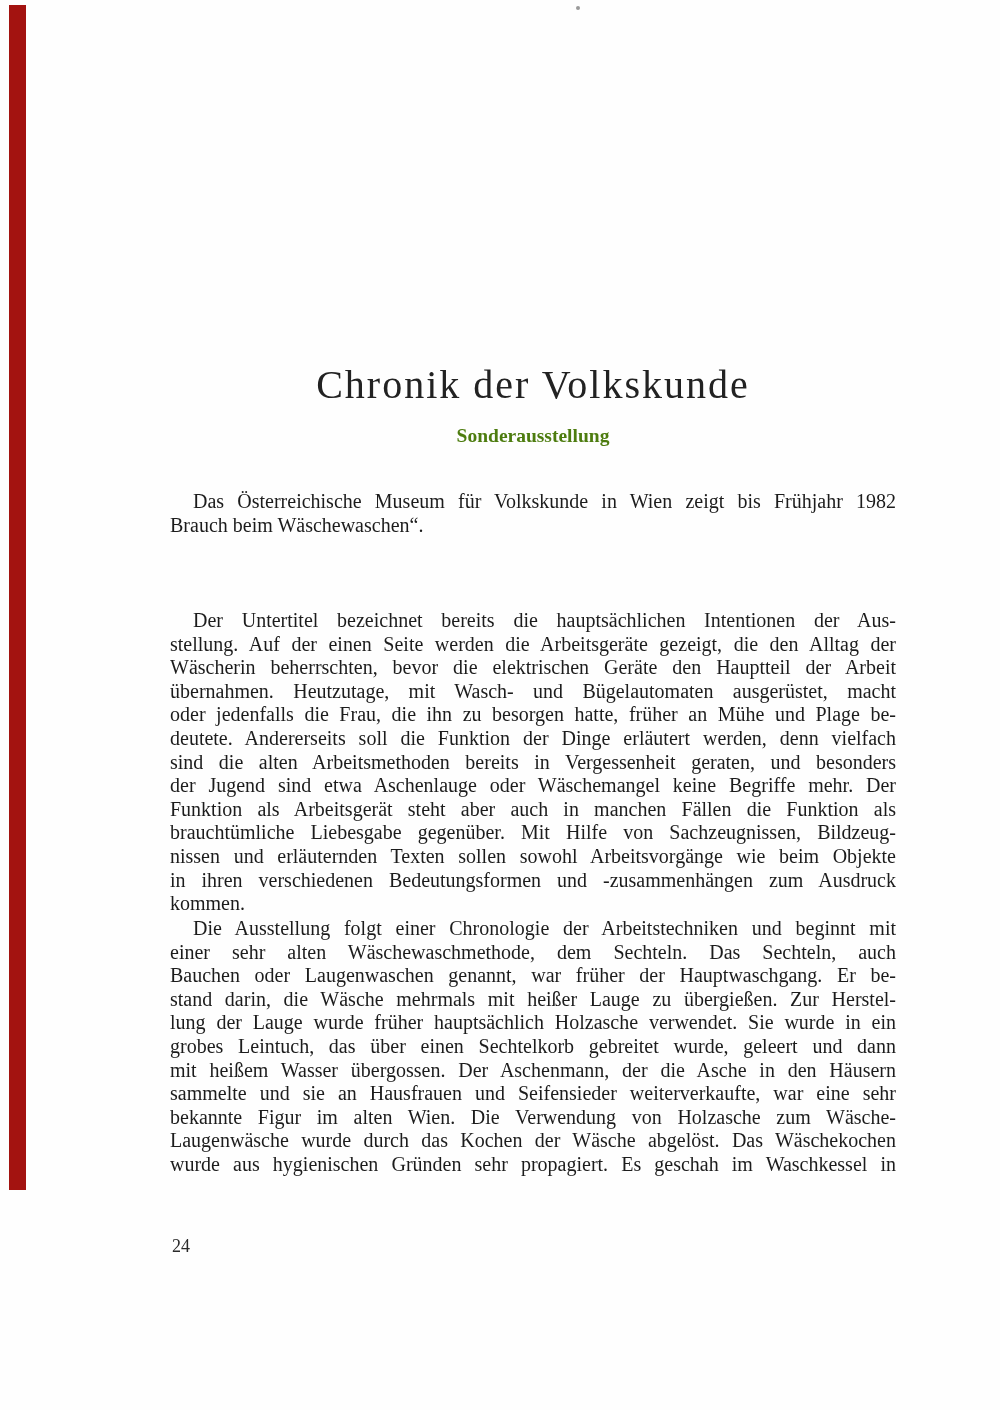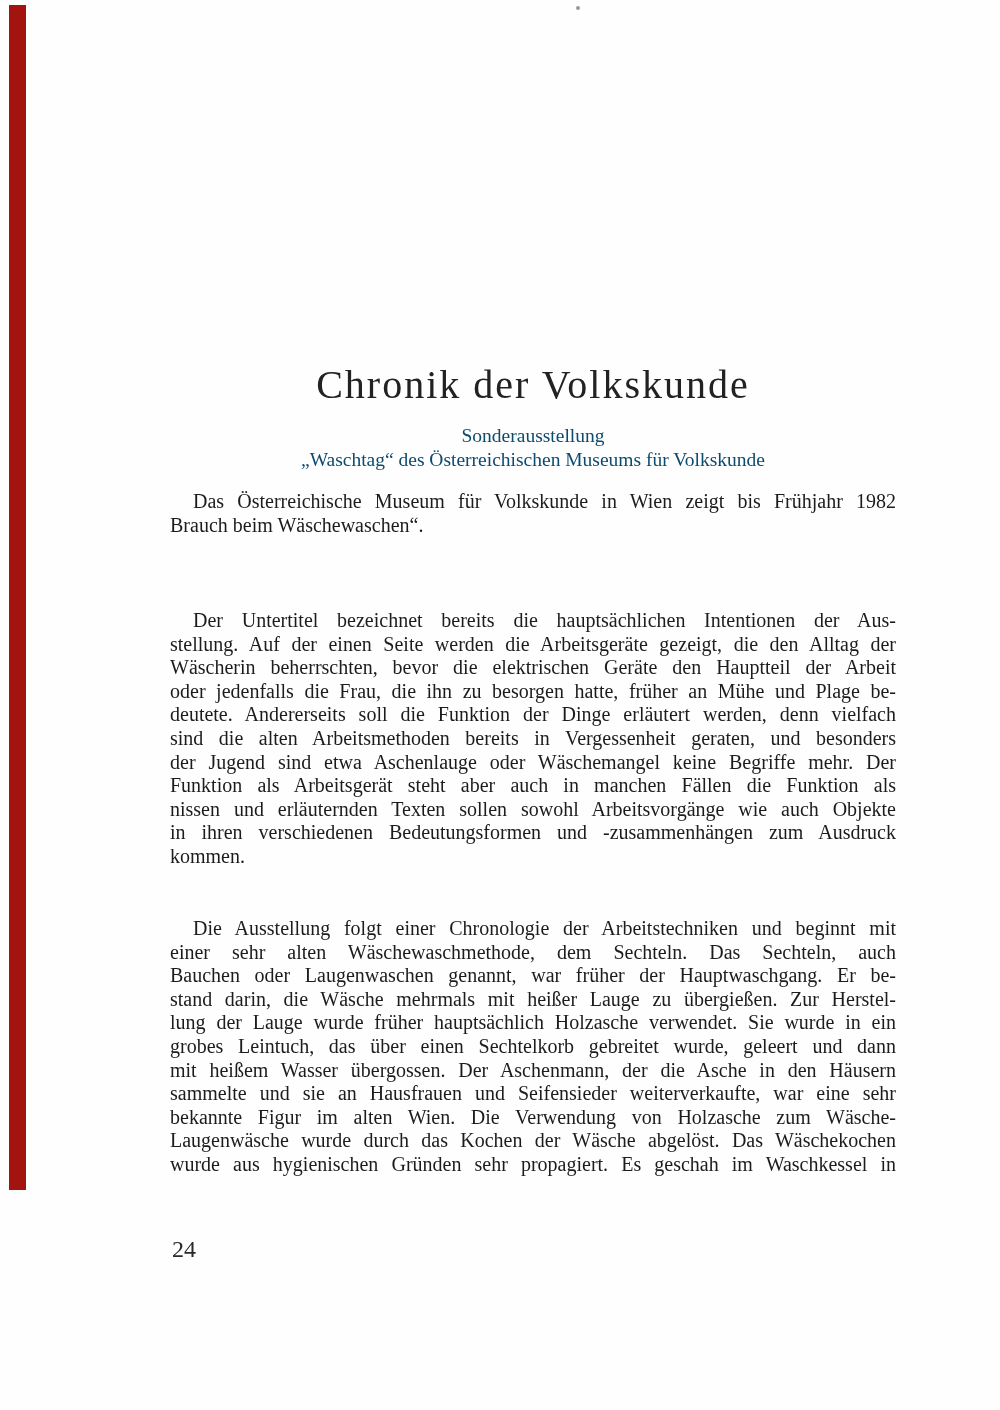--- a/index.html
+++ b/index.html
@@ -49,24 +49,24 @@
     letter-spacing: 2px;
     font-weight: 400;
     color: #222222;
   }
   .subtitle {
     position: absolute;
     left: 0;
     top: 424px;
     width: 100%;
     text-align: center;
-    font-weight: normal;
+    font-weight: bold;
     font-size: 19.5px;
     line-height: 24px;
-    color: #0c4a6e;
+    color: #4d7c0f;
   }
   .para {
     position: absolute;
     left: 0;
     width: 100%;
     font-size: 20px;
     line-height: 23.6px;
   }
   .para-1 { top: 490px; }
   .para-2 { top: 609px; }
@@ -75,57 +75,58 @@
     text-align: justify;
     text-align-last: justify;
     white-space: normal;
   }
   .line.first { text-indent: 23px; }
   .line.last { text-align-last: left; }
   .page-number {
     position: absolute;
     left: 172px;
     top: 1236px;
-    font-size: 24px;
+    font-size: 18px;
     color: #2a2a2a;
   }
 </style>
 </head>
 <body>
 
 <div class="page">
 
   <div class="accent-bar" style="background: rgb(163, 19, 16);"></div>
 
   <div class="scan-speck"></div>
 
   <div class="column">
 
     <h1 class="doc-title">Chronik der Volkskunde</h1>
 
     <div class="subtitle">
       <div>Sonderausstellung</div>
-      <div>„Waschtag“ des Österreichischen Museums für Volkskunde</div>
     </div>
 
     <div class="para para-1">
         <div class="line first">Das Österreichische Museum für Volkskunde in Wien zeigt bis Frühjahr 1982</div>
         <div class="line last">Brauch beim Wäschewaschen“.</div>
       </div>
 
     <div class="para para-2">
         <div class="line first">Der Untertitel bezeichnet bereits die hauptsächlichen Intentionen der Aus-</div>
         <div class="line">stellung. Auf der einen Seite werden die Arbeitsgeräte gezeigt, die den Alltag der</div>
         <div class="line">Wäscherin beherrschten, bevor die elektrischen Geräte den Hauptteil der Arbeit</div>
+        <div class="line">übernahmen. Heutzutage, mit Wasch- und Bügelautomaten ausgerüstet, macht</div>
         <div class="line">oder jedenfalls die Frau, die ihn zu besorgen hatte, früher an Mühe und Plage be-</div>
         <div class="line">deutete. Andererseits soll die Funktion der Dinge erläutert werden, denn vielfach</div>
         <div class="line">sind die alten Arbeitsmethoden bereits in Vergessenheit geraten, und besonders</div>
         <div class="line">der Jugend sind etwa Aschenlauge oder Wäschemangel keine Begriffe mehr. Der</div>
         <div class="line">Funktion als Arbeitsgerät steht aber auch in manchen Fällen die Funktion als</div>
-        <div class="line">nissen und erläuternden Texten sollen sowohl Arbeitsvorgänge wie auch Objekte</div>
+        <div class="line">brauchtümliche Liebesgabe gegenüber. Mit Hilfe von Sachzeugnissen, Bildzeug-</div>
+        <div class="line">nissen und erläuternden Texten sollen sowohl Arbeitsvorgänge wie beim Objekte</div>
         <div class="line">in ihren verschiedenen Bedeutungsformen und -zusammenhängen zum Ausdruck</div>
         <div class="line last">kommen.</div>
       </div>
 
     <div class="para para-3">
         <div class="line first">Die Ausstellung folgt einer Chronologie der Arbeitstechniken und beginnt mit</div>
         <div class="line">einer sehr alten Wäschewaschmethode, dem Sechteln. Das Sechteln, auch</div>
         <div class="line">Bauchen oder Laugenwaschen genannt, war früher der Hauptwaschgang. Er be-</div>
         <div class="line">stand darin, die Wäsche mehrmals mit heißer Lauge zu übergießen. Zur Herstel-</div>
         <div class="line">lung der Lauge wurde früher hauptsächlich Holzasche verwendet. Sie wurde in ein</div>

